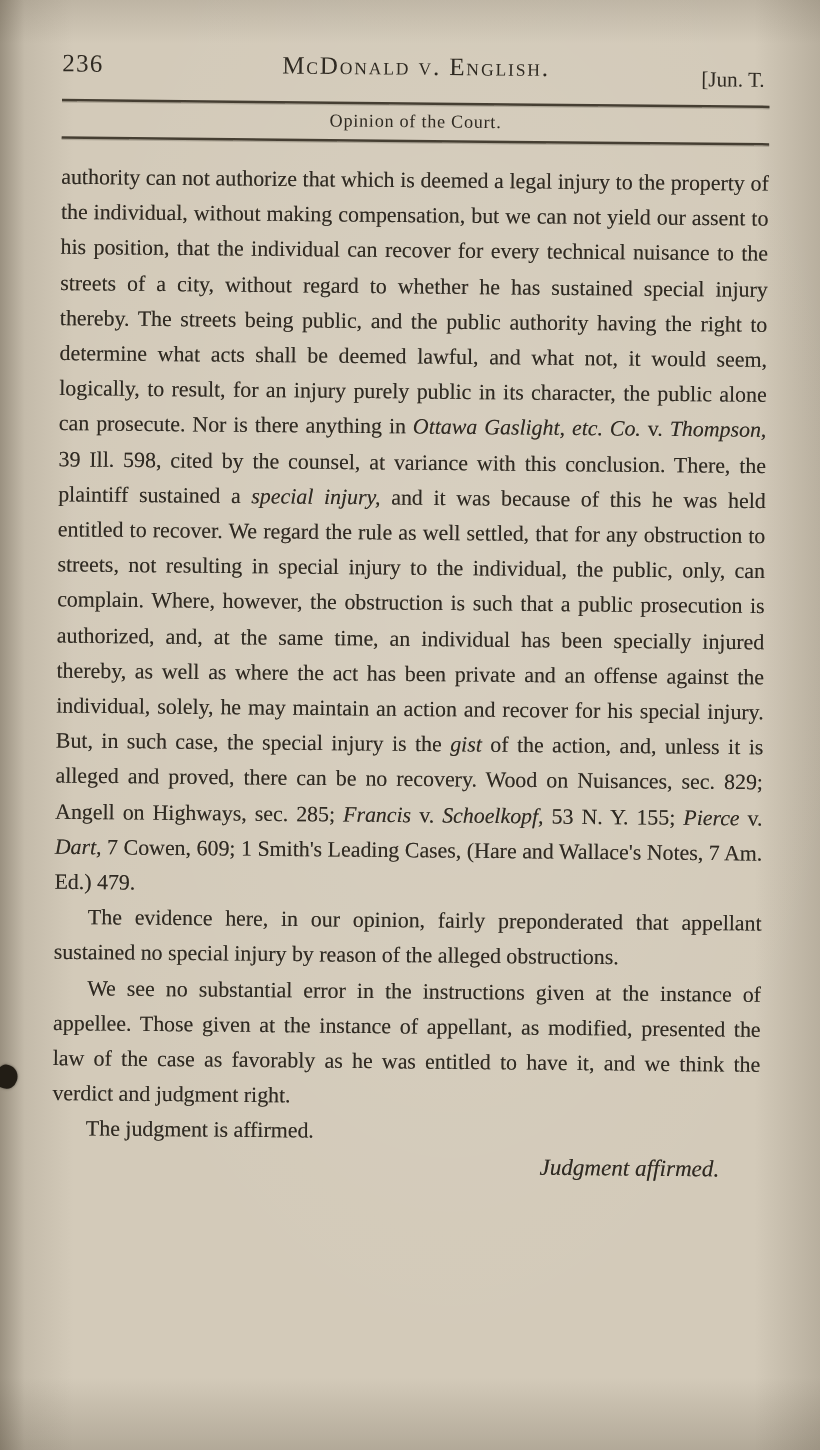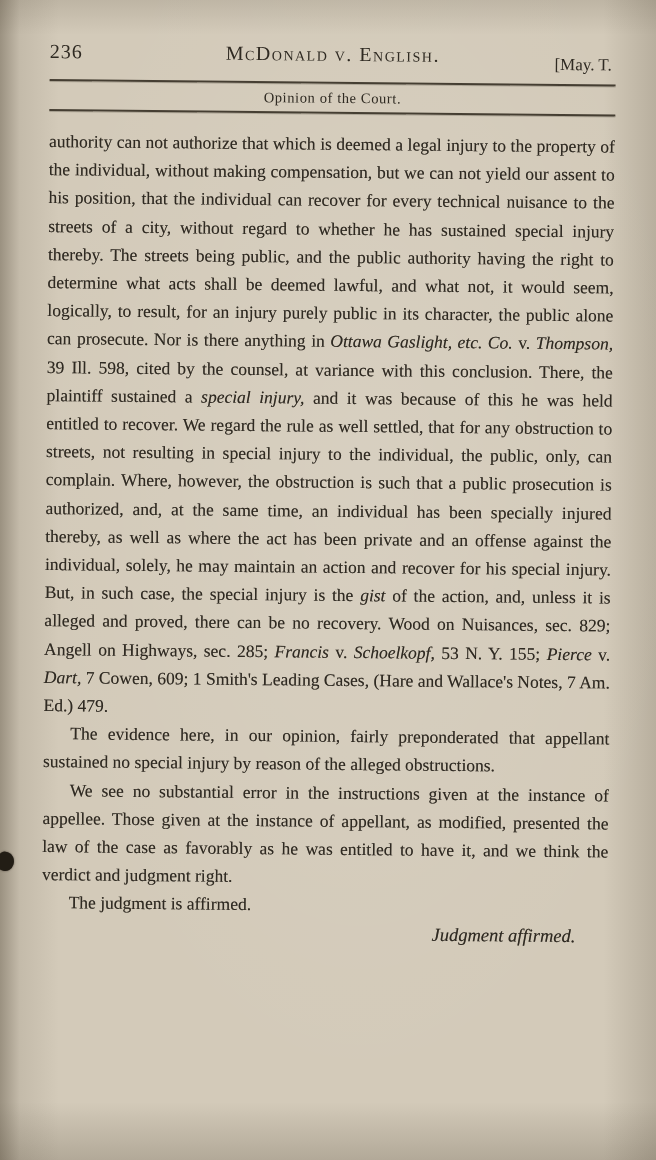--- a/index.html
+++ b/index.html
@@ -94,21 +94,21 @@
     box-shadow: 0 0 2px rgba(34,29,21,0.6);
   }
 </style>
 </head>
 <body>
 
 <div class="page">
   <div class="header">
     <span class="pagenum">236</span>
     <span class="case-title">McDonald v. English.</span>
-    <span class="term">[May. T.</span>
+    <span class="term">[Jun. T.</span>
   </div>
 
   <div class="rule"></div>
   <div class="running-head">Opinion of the Court.</div>
   <div class="rule"></div>
 
   <div class="opinion">
       <p class="para"><span>authority can not authorize that which is deemed a legal injury to the property of the individual, without making compensation, but we can not yield our assent to his position, that the individual can recover for every technical nuisance to the streets of a city, without regard to whether he has sustained special injury thereby. The streets being public, and the public authority having the right to determine what acts shall be deemed lawful, and what not, it would seem, logically, to result, for an injury purely public in its character, the public alone can prosecute. Nor is there anything in </span><span class="it">Ottawa Gaslight, etc. Co.</span><span> v. </span><span class="it">Thompson,</span><span> 39 Ill. 598, cited by the counsel, at variance with this conclusion. There, the plaintiff sustained a </span><span class="it">special injury,</span><span> and it was because of this he was held entitled to recover. We regard the rule as well settled, that for any obstruction to streets, not resulting in special injury to the individual, the public, only, can complain. Where, however, the obstruction is such that a public prosecution is authorized, and, at the same time, an individual has been specially injured thereby, as well as where the act has been private and an offense against the individual, solely, he may maintain an action and recover for his special injury. But, in such case, the special injury is the </span><span class="it">gist</span><span> of the action, and, unless it is alleged and proved, there can be no recovery. Wood on Nuisances, sec. 829; Angell on Highways, sec. 285; </span><span class="it">Francis</span><span> v. </span><span class="it">Schoelkopf,</span><span> 53 N. Y. 155; </span><span class="it">Pierce</span><span> v. </span><span class="it">Dart,</span><span> 7 Cowen, 609; 1 Smith's Leading Cases, (Hare and Wallace's Notes, 7 Am. Ed.) 479.</span></p>
       <p class="para indent"><span>The evidence here, in our opinion, fairly preponderated that appellant sustained no special injury by reason of the alleged obstructions.</span></p>
       <p class="para indent"><span>We see no substantial error in the instructions given at the instance of appellee. Those given at the instance of appellant, as modified, presented the law of the case as favorably as he was entitled to have it, and we think the verdict and judgment right.</span></p>

